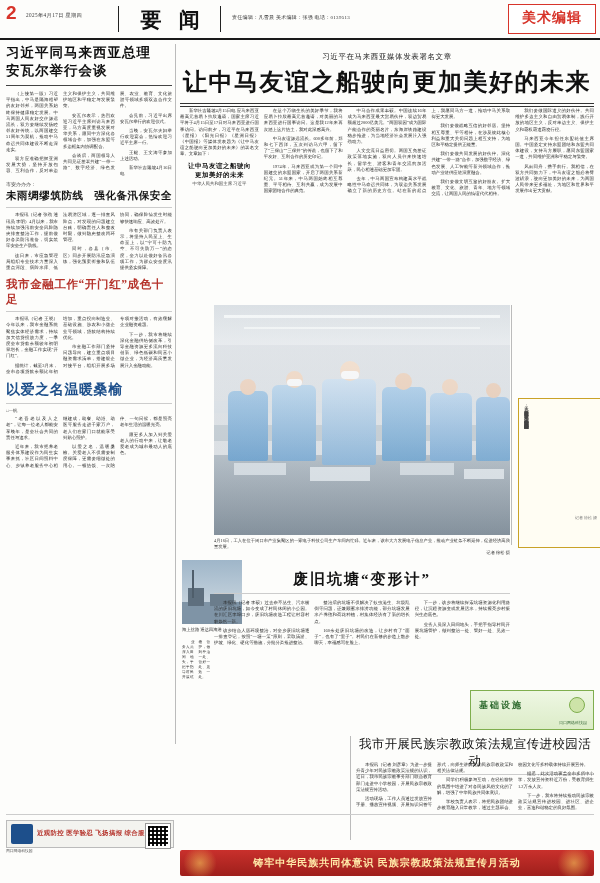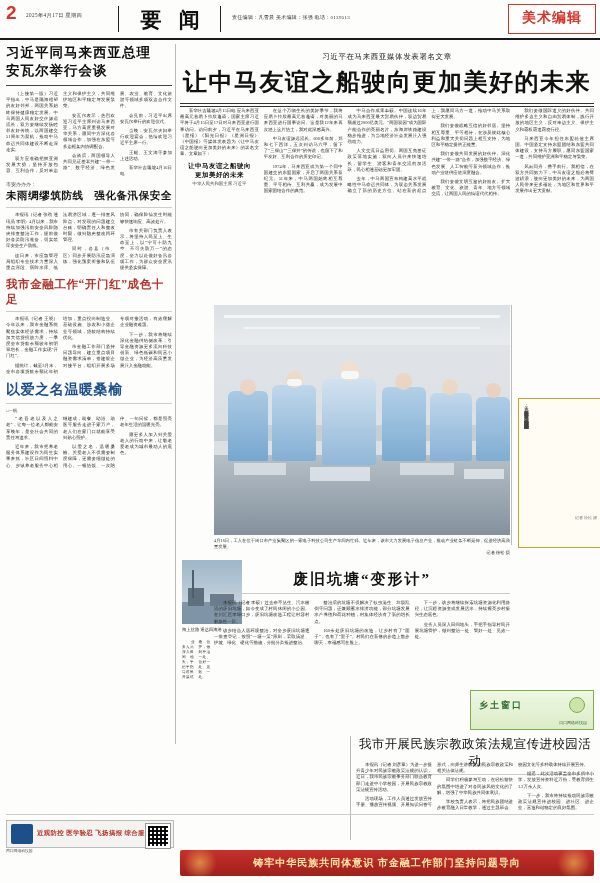--- a/index.html
+++ b/index.html
@@ -252,21 +252,21 @@
     <p>160余处废旧坑塘的改造，让乡村有了“面子”，也有了“里子”。村民们在新修的步道上散步聊天，幸福感写在脸上。</p>
     <p>下一步，该乡将继续探索坑塘资源化利用路径，让沉睡资源变成发展活水，持续擦亮乡村振兴生态底色。</p>
     <p>业务人员深入田间地头，手把手指导村民开展坑塘管护，做到整治一处、管好一处、见效一处。</p>
   </div>
 
   <div class="body-txt cols2" style="position:absolute;left:182px;top:640px;width:28px;height:100px;font-size:3.6px;line-height:5px;">
     <p>业务人员深入田间地头，手把手指导村民开展坑塘管护，做到整治一处、管好一处、见效一处。</p>
   </div>
 
   <div class="greenbar" style="left:470px;top:690px;width:122px;height:38px;">
-    <div style="position:absolute;left:8px;top:8px;" class="t">乡土窗口</div>
+    <div style="position:absolute;left:8px;top:8px;" class="t">基础设施</div>
     <div style="position:absolute;right:6px;bottom:4px;font-size:4px;color:#3a6b3a;">周口网络科技园</div>
     <div style="position:absolute;right:8px;top:6px;width:14px;height:14px;border-radius:50%;background:#cde3a8;border:1px solid #7fae4e;"></div>
   </div>
 
   <div style="position:absolute;left:356px;top:736px;width:238px;">
     <div style="font-size:12.5px;font-weight:normal;color:#111;letter-spacing:.4px;text-align:center;">我市开展民族宗教政策法规宣传进校园活动</div>
     <div class="rule-thin" style="margin-top:4px;"></div>
   </div>
   <div class="body-txt cols3" style="position:absolute;left:356px;top:762px;width:238px;height:78px;">
     <p>本报讯（记者 刘彦章）为进一步提升青少年对民族宗教政策法规的认识，近日，我市民族宗教事务部门联合教育部门走进中小学校园，开展民族宗教政策法规宣传活动。</p>
@@ -282,20 +282,20 @@
   <div class="promo" style="left:6px;top:820px;width:166px;height:26px;">
     <div style="position:absolute;left:4px;top:3px;width:22px;height:20px;background:#1d4f8b;border-radius:2px;"></div>
     <div style="position:absolute;left:30px;top:8px;font-size:6.4px;font-weight:bold;color:#b5332b;letter-spacing:.4px;">近观防控 医学验忍 飞扬搞报 综合服务</div>
     <div class="qr" style="right:3px;top:3px;width:20px;height:20px;"></div>
   </div>
   <div class="smalltag" style="position:absolute;left:6px;top:848px;font-size:3.8px;">周口网络科技园</div>
 
   <div class="ribbon" style="top:850px;left:180px;right:6px;width:auto;">
     <div class="ribbon-dec" style="left:0;"></div>
     <div class="ribbon-dec" style="right:0;"></div>
-    <div class="ribbon-text">铸牢中华民族共同体意识 市金融工作部门坚持问题导向</div>
+    <div class="ribbon-text">铸牢中华民族共同体意识 民族宗教政策法规宣传月活动</div>
   </div>
 
   <div class="col-rule" style="left:511px;top:305px;height:240px;"></div>
   <div class="col-rule" style="left:350px;top:736px;height:104px;"></div>
   <div style="position:absolute;left:6px;right:6px;top:814px;height:1px;background:#ccc;"></div>
 
 </div>
 
 </body></html>

